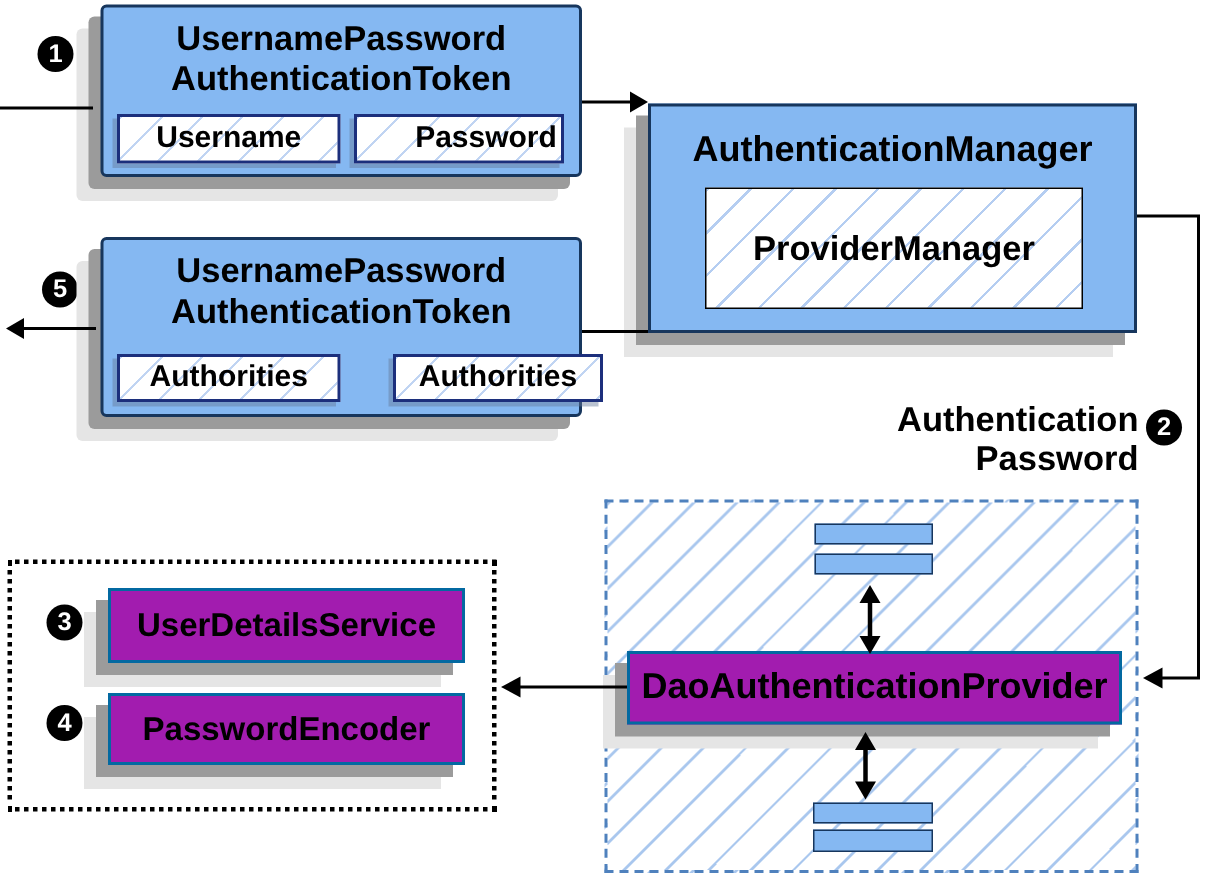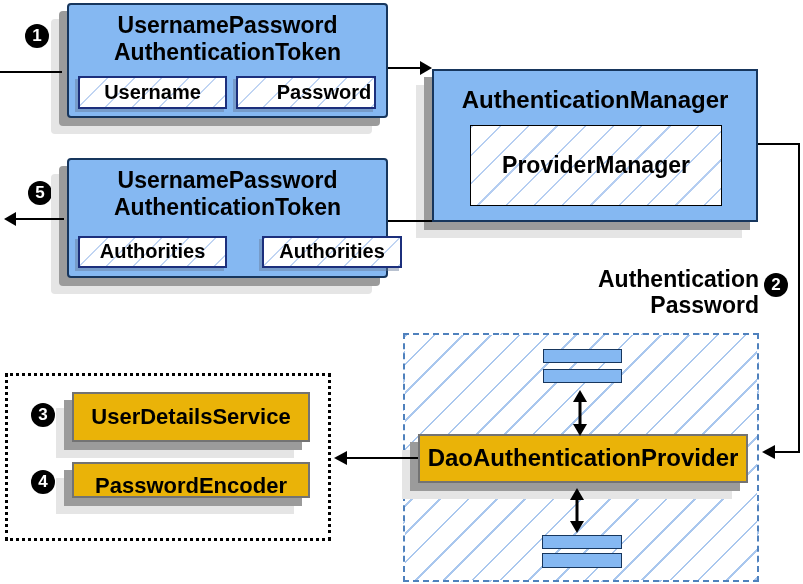--- a/index.html
+++ b/index.html
@@ -74,22 +74,22 @@
   }
 
   .bar {
     position: absolute;
     background: #85b8f2;
     border: 1.5px solid #17365d;
   }
 
   .service-box {
     position: absolute;
-    background: #eab308;
-    border: 2px solid #737373;
+    background: #a21caf;
+    border: 2px solid #0369a1;
     box-shadow: -8px 8px 0 0 #9b9b9b, -16px 16px 0 0 #e5e5e5;
     text-align: center;
     font-weight: bold;
     font-size: 22px;
     color: #000;
   }
 
   .badge {
     position: absolute;
     width: 24px; height: 24px;
@@ -163,21 +163,21 @@
   <div class="bar" style="left:543px; top:369px; width:79px; height:14px;"></div>
 
   <div class="service-box" style="left:418px; top:434px; width:330px; height:49px; line-height:44px; font-size:24px;">DaoAuthenticationProvider</div>
 
   <div class="bar" style="left:542px; top:535px; width:80px; height:14px;"></div>
   <div class="bar" style="left:542px; top:553px; width:80px; height:15px;"></div>
 
   <div class="dotted-box" style="left:5px; top:373px; width:326px; height:168px;"></div>
 
   <div class="service-box" style="left:72px; top:392px; width:238px; height:50px; line-height:45px;">UserDetailsService</div>
-  <div class="service-box" style="left:72px; top:462px; width:238px; height:36px; line-height:43px;text-align:center;">PasswordEncoder</div>
+  <div class="service-box" style="left:72px; top:462px; width:238px; height:48px; line-height:43px;text-align:center;">PasswordEncoder</div>
 
   <svg class="overlay" width="803" height="584" viewBox="0 0 803 584">
 
     <line x1="0" y1="72" x2="62" y2="72" stroke="#000" stroke-width="2"></line>
 
     <line x1="388" y1="68" x2="421" y2="68" stroke="#000" stroke-width="2"></line>
     <polygon points="420,61 432,68 420,75" fill="#000"></polygon>
 
     <line x1="388" y1="221" x2="432" y2="221" stroke="#000" stroke-width="2"></line>
 

